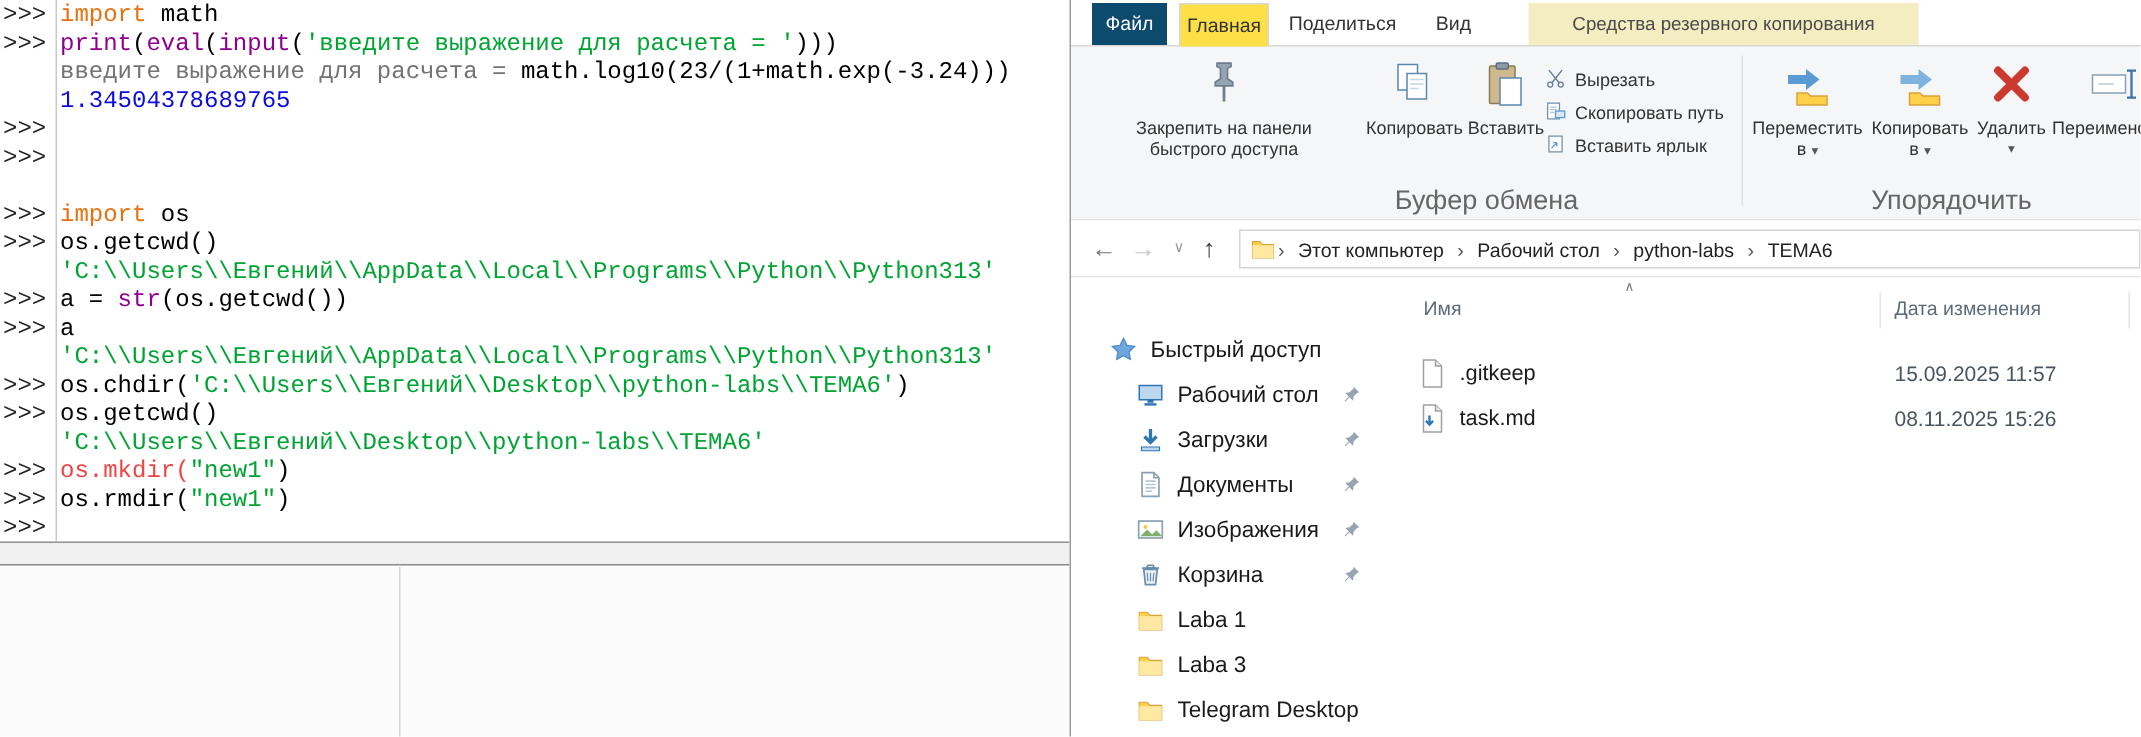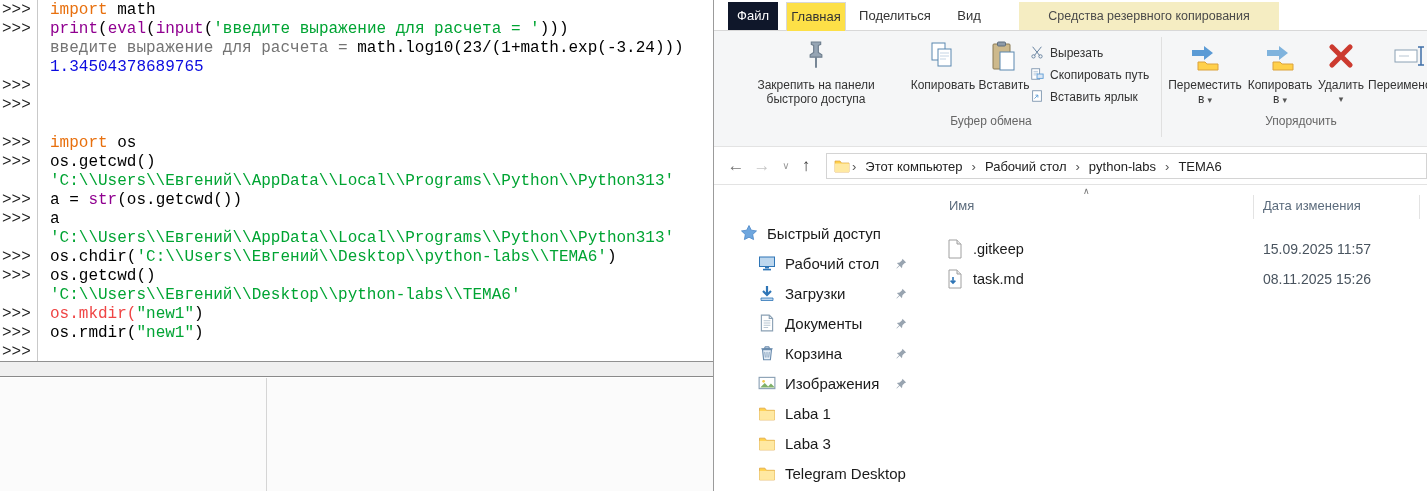--- a/index.html
+++ b/index.html
@@ -5,35 +5,35 @@
   * { margin:0; padding:0; box-sizing:border-box; }
   html,body { width:1427px; height:491px; overflow:hidden; background:#fff;
     font-family:"Liberation Sans", sans-serif; }
 
   
   #shell { position:absolute; left:0; top:0; width:713px; height:361px; background:#fff; overflow:hidden; padding-top:1px; }
   #shell-gutter-line { position:absolute; left:37px; top:0; width:1px; height:361px; background:#c9c9c9; }
   .shell-line { display:flex; height:19px; line-height:19px;
     font-family:"Liberation Mono", monospace; font-size:16px; white-space:pre; }
   .shell-prompt { width:37px; flex:0 0 37px; padding-left:2px; }
-  .shell-code { padding-left:13px; }
+  .shell-code { padding-left:3px; }
   #shell-scrollbar { position:absolute; left:0; top:361px; width:713px; height:16px;
     background:#f0f0f0; border-top:1px solid #919191; border-bottom:1px solid #8a8a8a; }
   #bg-area { position:absolute; left:0; top:378px; width:713px; height:113px; background:#fbfbfb; }
   #bg-vline { position:absolute; left:266px; top:0; width:1px; height:113px; background:#d5d5d5; }
 
   
   #explorer { position:absolute; left:713px; top:0; width:714px; height:491px;
     background:#fff; border-left:1px solid #9b9b9b; overflow:hidden; }
 
   
   #tabs { position:absolute; left:0; top:0; width:100%; height:30px; background:#fff; }
   .tab { position:absolute; top:2px; height:28px; line-height:28px; text-align:center;
     font-size:13px; color:#333; cursor:default; }
-  .tab-file { left:14px; width:50px; background:#0f172a; color:#fff; }
+  .tab-file { left:14px; width:50px; background:#0c4a6e; color:#fff; }
   .tab-main1 { left:72px;  width:60px; background:#fde047; border:1px solid #d8d8d8; border-bottom:none; height:29px; z-index:3; }
   .tab-main2 { left:142px; width:78px; }
   .tab-main3 { left:232px; width:46px; }
   .tab-ctx { left:305px; width:260px; background:#f5edc2; color:#4a4a4a; font-size:12.5px; }
 
   
   #ribbon { position:absolute; left:0; top:30px; width:100%; height:117px;
     background:#f5f6f7; border-top:1px solid #d8d8d8; border-bottom:1px solid #e3e3e3; }
   .rbtn-big { position:absolute; top:3px; text-align:center; font-size:12px; color:#333; line-height:14px; }
   .rbtn-big .icon { height:44px; display:flex; align-items:center; justify-content:center; }
@@ -42,21 +42,21 @@
   .rbtn-paste { left:264px; width:52px; }
   .rbtn-move  { left:452px; width:78px; }
   .rbtn-copyto{ left:532px; width:68px; }
   .rbtn-del   { left:602px; width:50px; }
   .rbtn-ren   { left:654px; width:84px; }
   .rbtn-small { position:absolute; left:316px; width:126px; height:20px;
     display:flex; align-items:center; gap:6px; font-size:12px; color:#333; white-space:nowrap; }
   .rs1 { top:12px; } .rs2 { top:34px; } .rs3 { top:56px; }
   .vsep { position:absolute; top:6px; height:100px; width:1px; background:#e0e0e0; }
   .vsep1 { left:447px; }
-  .group-label { position:absolute; bottom:18px; font-size:12px; color:#666; text-align:center; }
+  .group-label { position:absolute; bottom:2px; font-size:18px; color:#666; text-align:center; }
   .gl-clip { left:157px; width:240px; }
   .gl-org  { left:487px; width:200px; }
   .drop { font-size:9px; color:#555; }
 
   
   #addrbar { position:absolute; left:0; top:147px; width:100%; height:38px;
     background:#fff; border-bottom:1px solid #e3e3e3; }
   .navbtn { position:absolute; top:6px; width:24px; height:26px; text-align:center;
     line-height:26px; font-size:17px; }
   .nb-back { left:10px; color:#777; }
@@ -317,40 +317,40 @@
           </svg>
         </span>
         <span>Документы</span>
         <span class="npin"><svg width="13" height="13" viewBox="0 0 14 14">
             <path d="M8 2l4 4-1.5.4L8 9l-.5 3L5 9.5 2 12.5 1.5 12 4.5 9 2 6.5 5 6l2.6-2.5z" fill="#98a4b0"></path>
           </svg></span>
       </div>
       <div class="nav-item">
         <span style="display: flex;">
           <svg width="18" height="18" viewBox="0 0 16 16">
+            <rect x="1" y="3" width="14" height="10" fill="#fff" stroke="#8aa0b4"></rect>
+            <circle cx="5" cy="6.5" r="1.2" fill="#f2c94c"></circle>
+            <path d="M2 12l4-4 3 3 2.5-2.5L15 12z" fill="#7fb069"></path>
+          </svg>
+        </span>
+        <span>Изображения</span>
+        <span class="npin"><svg width="13" height="13" viewBox="0 0 14 14">
+            <path d="M8 2l4 4-1.5.4L8 9l-.5 3L5 9.5 2 12.5 1.5 12 4.5 9 2 6.5 5 6l2.6-2.5z" fill="#98a4b0"></path>
+          </svg></span>
+      </div>
+      <div class="nav-item">
+        <span style="display: flex;">
+          <svg width="18" height="18" viewBox="0 0 16 16">
             <path d="M4 5h8l-1 9H5z" fill="#e8f0f8" stroke="#6b8cae"></path>
             <path d="M3 4.2h10" stroke="#6b8cae"></path>
             <path d="M6.5 2.5h3l.8 1.5H5.7z" fill="#e8f0f8" stroke="#6b8cae"></path>
             <path d="M6 7l.5 5M8 7v5M10 7l-.5 5" stroke="#6b8cae" stroke-width="0.7"></path>
           </svg>
         </span>
         <span>Корзина</span>
-        <span class="npin"><svg width="13" height="13" viewBox="0 0 14 14">
-            <path d="M8 2l4 4-1.5.4L8 9l-.5 3L5 9.5 2 12.5 1.5 12 4.5 9 2 6.5 5 6l2.6-2.5z" fill="#98a4b0"></path>
-          </svg></span>
-      </div>
-      <div class="nav-item">
-        <span style="display: flex;">
-          <svg width="18" height="18" viewBox="0 0 16 16">
-            <rect x="1" y="3" width="14" height="10" fill="#fff" stroke="#8aa0b4"></rect>
-            <circle cx="5" cy="6.5" r="1.2" fill="#f2c94c"></circle>
-            <path d="M2 12l4-4 3 3 2.5-2.5L15 12z" fill="#7fb069"></path>
-          </svg>
-        </span>
-        <span>Изображения</span>
         <span class="npin"><svg width="13" height="13" viewBox="0 0 14 14">
             <path d="M8 2l4 4-1.5.4L8 9l-.5 3L5 9.5 2 12.5 1.5 12 4.5 9 2 6.5 5 6l2.6-2.5z" fill="#98a4b0"></path>
           </svg></span>
       </div>
       <div class="nav-item">
         <span style="display: flex;">
           <svg width="18" height="15" viewBox="0 0 16 14">
             <path d="M1 2h5l1.5 2H15v9H1z" fill="#ffd04a" stroke="#dba23c" stroke-width="0.7"></path>
             <path d="M1 4.5h14v8.5H1z" fill="#ffe9a2"></path>
           </svg>

